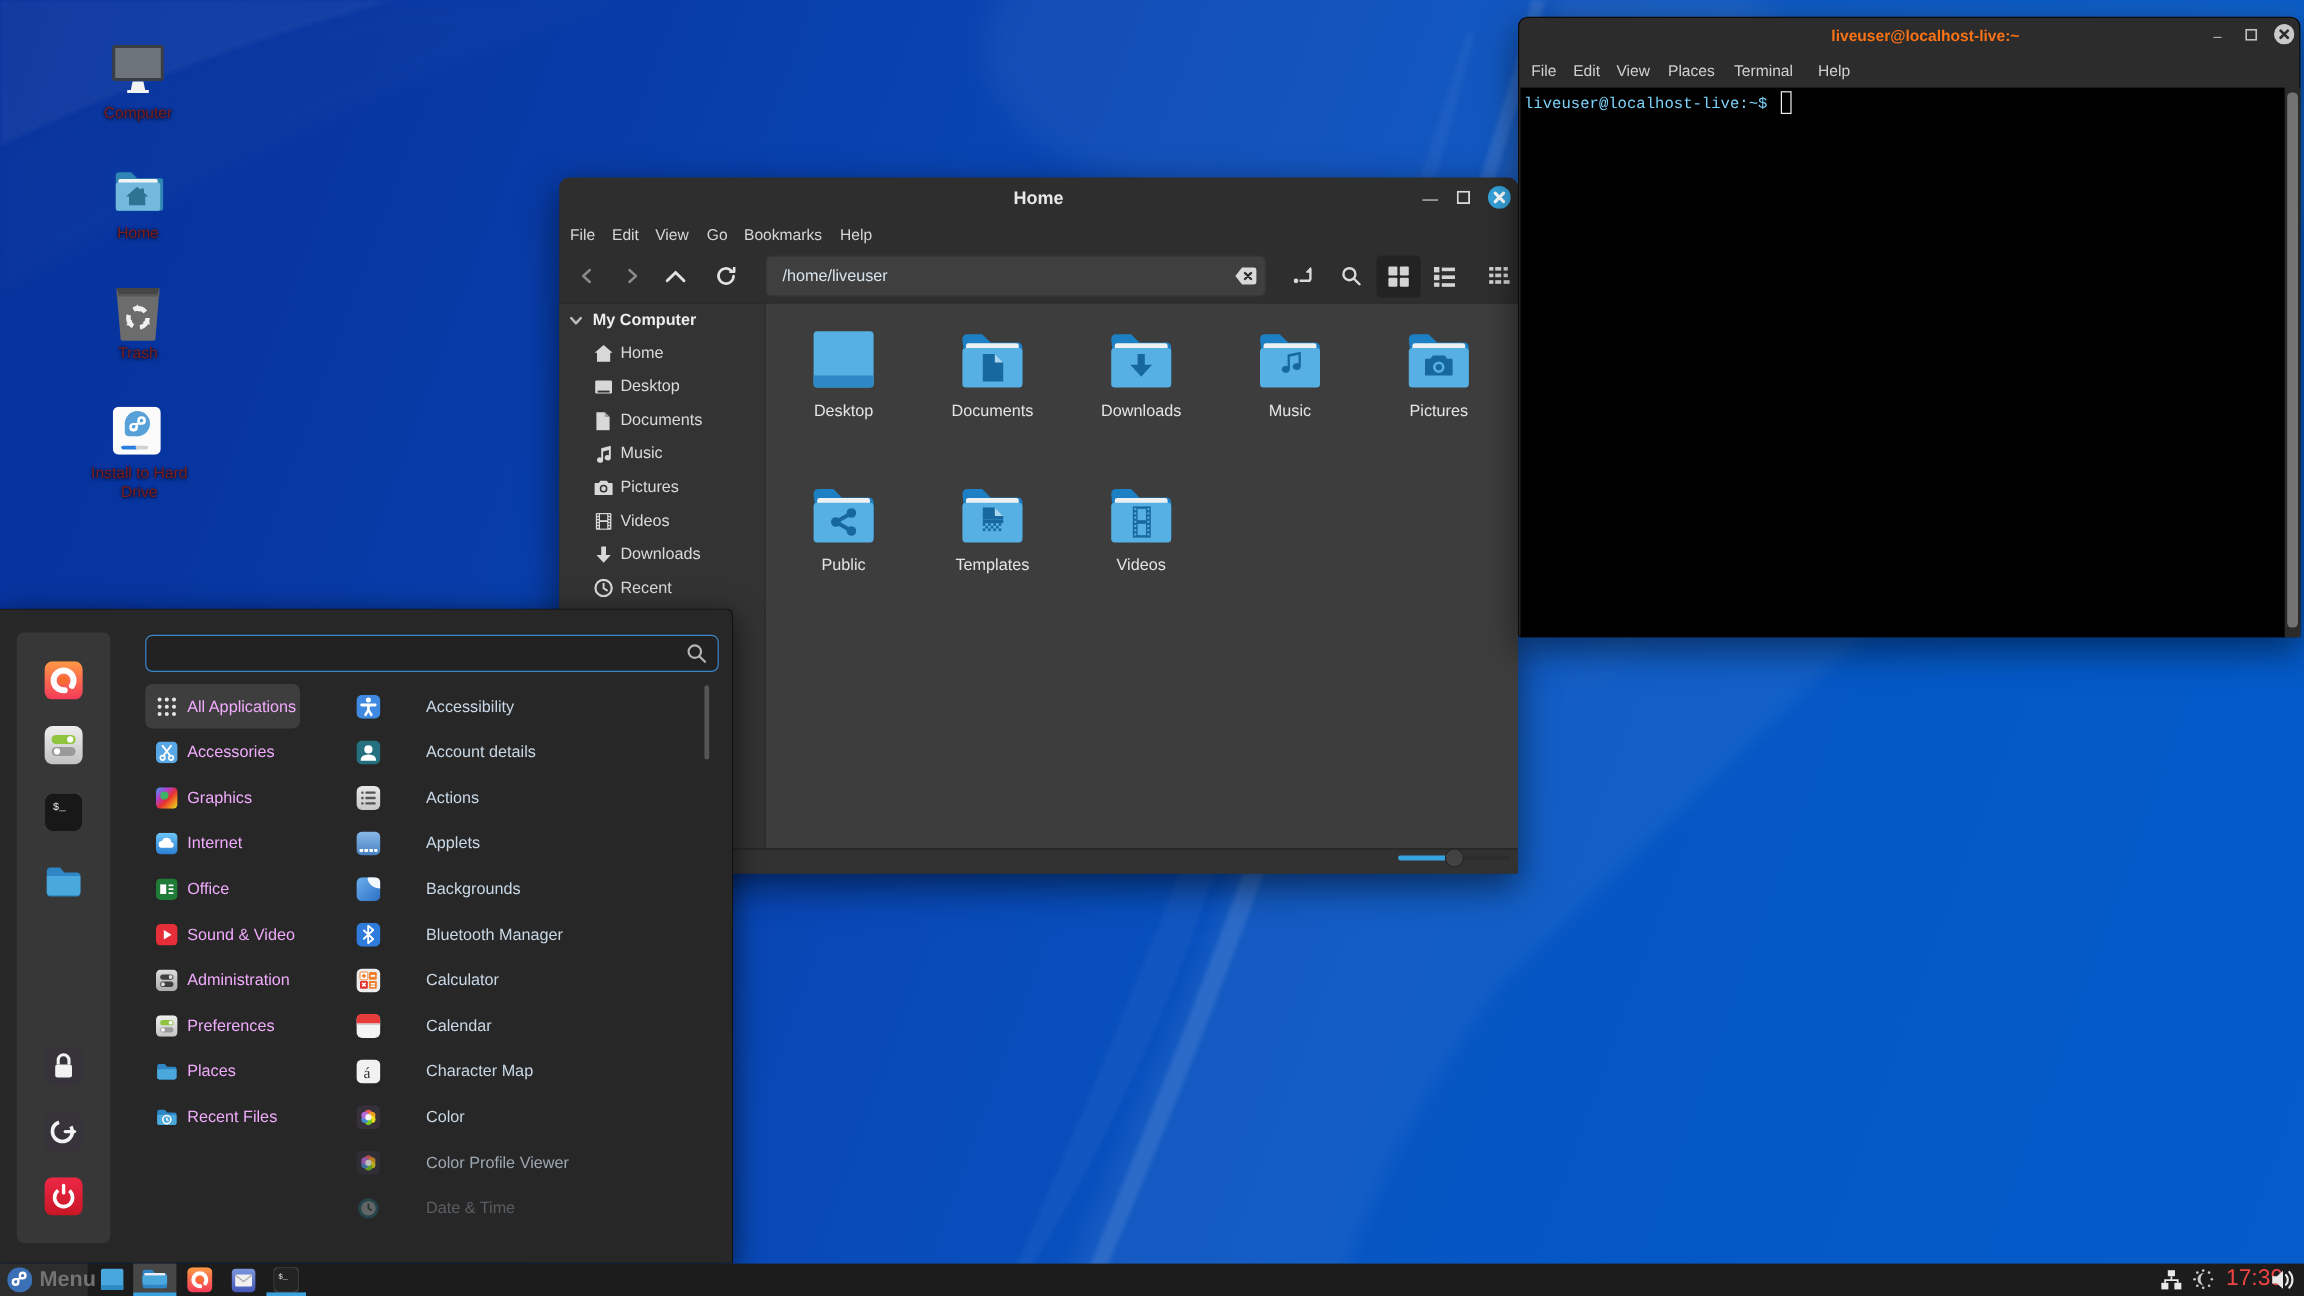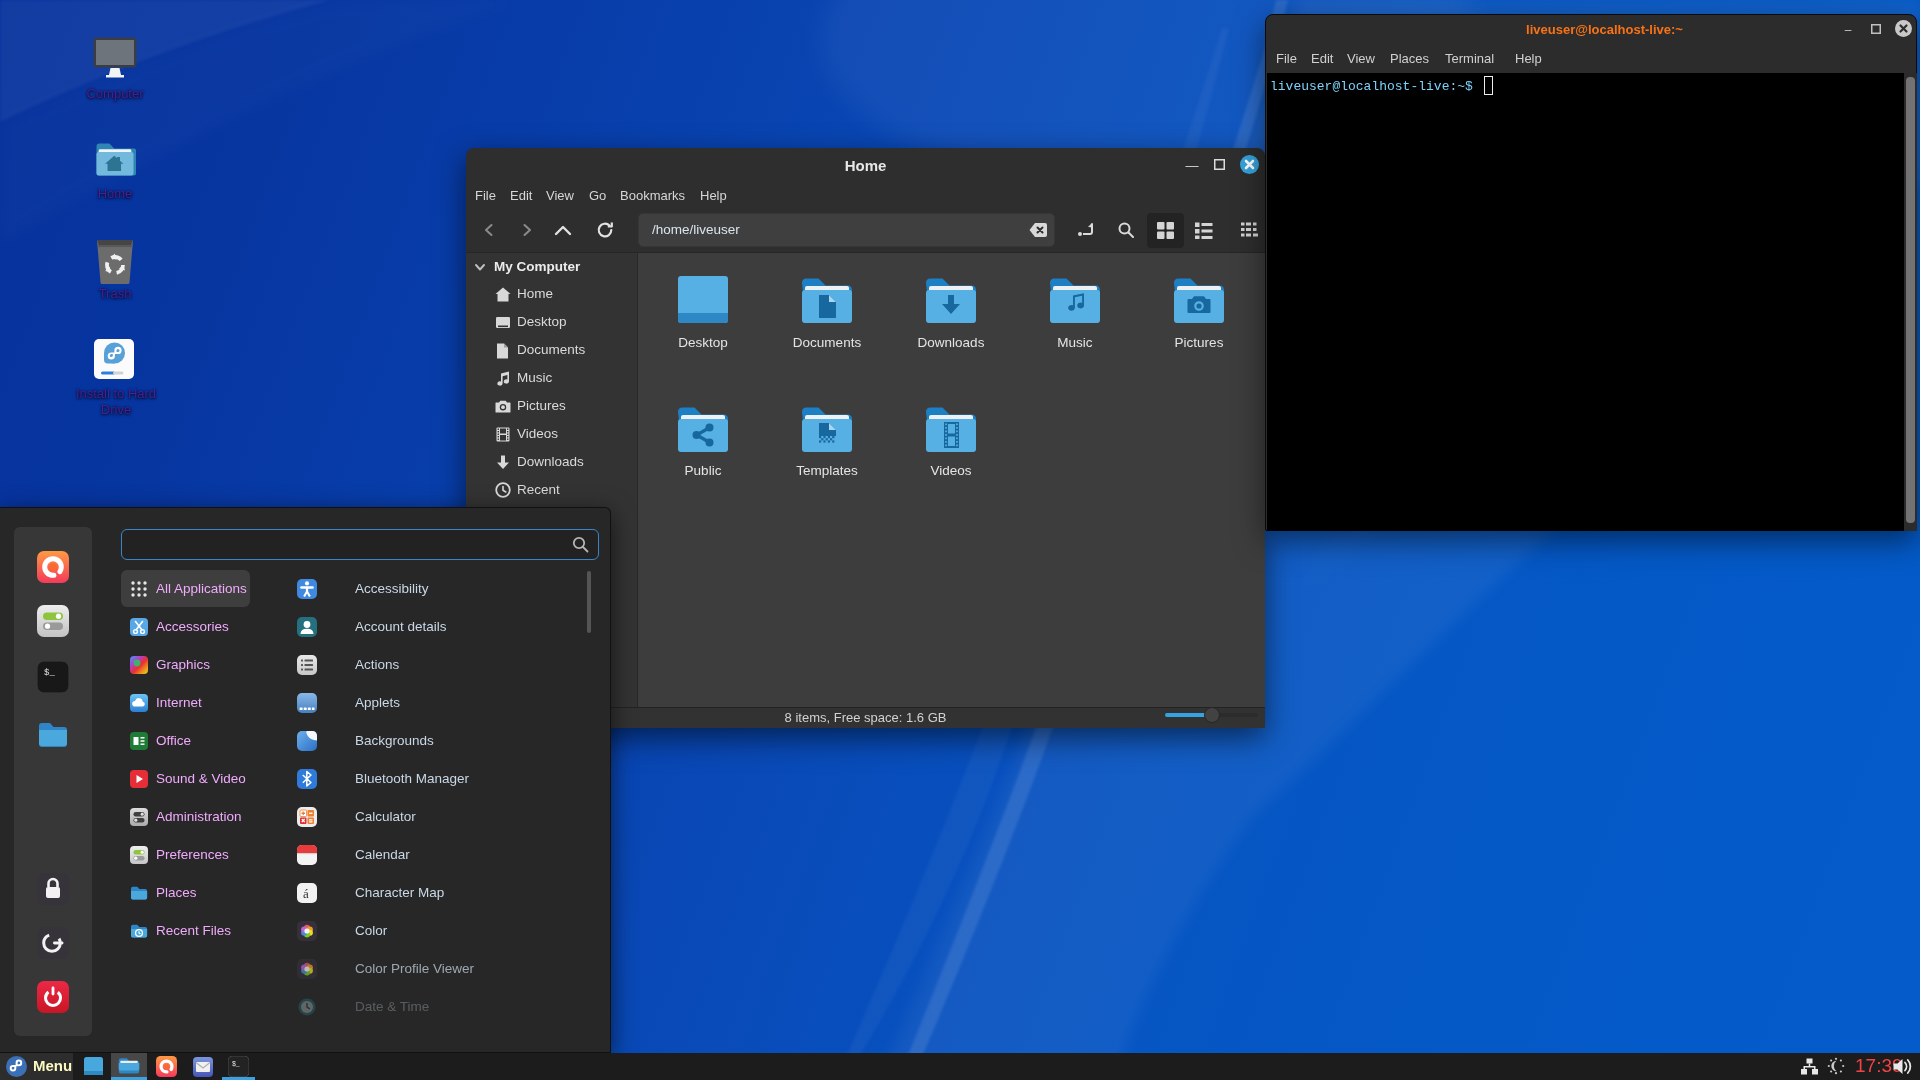--- a/index.html
+++ b/index.html
@@ -4,21 +4,21 @@
 <style>
 * { margin:0; padding:0; box-sizing:border-box; }
 html,body { width:1920px; height:1080px; overflow:hidden; font-family:"Liberation Sans", sans-serif; }
 #desk { position:absolute; inset:0;
  background: linear-gradient(110deg, #06319c 0%, #0736a1 14%, #0949b7 44%, #0654c2 62%, #0459c7 80%, #045bc9 100%);
 }
 .abs { position:absolute; }
 
 #beams { position:absolute; inset:0; overflow:hidden; }
 
-.dlabel { position:absolute; color:#4c1d95; font-size:13px; text-align:center; text-shadow:0 1px 3px rgba(0,0,0,.9), 0 0 2px rgba(0,0,0,.5); line-height:16px; }
+.dlabel { position:absolute; color:#7f1d1d; font-size:13px; text-align:center; text-shadow:0 1px 3px rgba(0,0,0,.9), 0 0 2px rgba(0,0,0,.5); line-height:16px; }
 
 #fm { position:absolute; left:466px; top:148px; width:799px; height:580px; background:#2e2e2e; border-radius:8px 8px 3px 3px; box-shadow:0 10px 30px rgba(0,0,0,.55); }
 #term { position:absolute; left:1265px; top:14px; width:652px; height:517px; background:#2c2c2c; border:1px solid #0a0a0a; border-radius:8px 8px 2px 2px; box-shadow:0 10px 30px rgba(0,0,0,.5); }
 #menu { position:absolute; left:0; top:507px; width:611px; height:546px; background:#272727; border:1px solid #111; border-left:none; border-radius:0 6px 0 0; box-shadow:0 6px 24px rgba(0,0,0,.6); }
 #bar { position:absolute; left:0; top:1053px; width:1920px; height:27px; background:#1c1c1c; }
 .t { position:absolute; white-space:nowrap; }
 .fmenu { font-size:13px; color:#d6d6d6; line-height:24px; }
 .srow { position:absolute; left:51px; font-size:13.5px; color:#dadada; line-height:18px; }
 .flabel { position:absolute; width:116px; text-align:center; font-size:13.5px; color:#e4e4e4; }
 .mcat { position:absolute; left:156px; font-size:13.5px; color:#f0abfc; line-height:20px; }
@@ -332,21 +332,20 @@
           <rect x="34.1" y="32" width="1.7" height="1.7"></rect>
           <rect x="34.1" y="35.5" width="1.7" height="1.7"></rect>
           <rect x="34.1" y="39" width="1.7" height="1.7"></rect>
           <rect x="34.1" y="42.5" width="1.7" height="1.7"></rect>
         </g>
       </svg>
   <div class="flabel" style="left:427px;top:315px">Videos</div>
  </div>
  
  <div class="t" style="left:0;top:559px;width:799px;height:21px;background:#323232;border-top:1px solid #232323"></div>
- <div class="t" style="left:0;top:559px;width:799px;text-align:center;font-size:13px;color:#d2d2d2;line-height:21px">8 items, Free space: 1.6 GB</div>
  <div class="t" style="left:699px;top:565px;width:47px;height:4px;background:#35a3e0;border-radius:2px"></div>
  <div class="t" style="left:746px;top:565px;width:46px;height:4px;background:#2c2c2c;border-radius:2px"></div>
  <div class="t" style="left:738px;top:559px;width:16px;height:16px;background:#424242;border:1px solid #262626;border-radius:50%"></div>
 </div>
 <div id="term">
  <div class="t" style="left:0;top:0;width:677px;height:30px;text-align:center;line-height:30px;font-size:13px;font-weight:bold;color:#f97316">liveuser@localhost-live:~</div>
  <div class="t" style="left:572px;top:5px;width:20px;text-align:center;color:#c8c8c8;font-size:12px;line-height:20px">–</div>
  <svg class="abs" style="left:605px;top:9px" width="10" height="10" viewBox="0 0 10 10">
       <rect x="0.75" y="0.75" width="8.5" height="8.5" fill="none" stroke="#c0c0c0" stroke-width="1.5"></rect>
     </svg>
@@ -663,21 +662,21 @@
   </div>
  </div>
  <div class="t" style="left:587px;top:63px;width:4px;height:62px;background:#555;border-radius:2px"></div>
 </div>
 <div id="bar">
  <div class="t" style="left:0;top:0;width:73px;height:27px;background:#2d2d2d"></div>
  <svg class="abs" style="left:6px;top:3px" width="21" height="21" viewBox="0 0 21 21">
       <circle cx="10.5" cy="10.5" r="10.5" fill="#3b6fb6"></circle>
       <path d="M12.9 3.6 q-3.3 0-3.3 3.3 v2.1 h-2.6 q-3.3 0-3.3 3.3 t3.3 3.3 q3.3 0 3.3-3.3 v-2.1 h2.6 q3.3 0 3.3-3.3 t-3.3-3.3 z M12.9 5.6 q1.3 0 1.3 1.3 t-1.3 1.3 h-1.3 v-1.3 q0-1.3 1.3-1.3 z M7 10.9 h1.3 v1.3 q0 1.3-1.3 1.3 t-1.3-1.3 1.3-1.3 z" fill="#fff"></path>
     </svg>
- <div class="t" style="left:33px;top:0;font-size:15px;font-weight:bold;color:#fef9c3;line-height:26px">Menu</div>
+ <div class="t" style="left:33px;top:0;font-size:18px;font-weight:bold;color:#737373;line-height:26px">Menu</div>
  <svg class="abs" style="left:84px;top:4px" width="19" height="18" viewBox="0 0 19 18">
       <rect width="19" height="18" rx="2.5" fill="#48a8de"></rect>
       <rect x="0" y="14" width="19" height="4" fill="#2d8ac2"></rect>
     </svg>
  <div class="t" style="left:111px;top:0;width:36px;height:24px;background:#474747"></div>
  <svg class="abs" style="left:117px;top:3px" width="24" height="19" viewBox="0 0 32 26">
       <path d="M2 6 q0-3 3-3 h8 l3.5 4 H27 q3 0 3 3 v11 q0 3-3 3 H5 q-3 0-3-3 z" fill="#2e86c6"></path>
       <path d="M2 9.5 h28 v7.5 q0 3-3 3 H5 q-3 0-3-3 z" fill="#4aa8dc"></path>
       <rect x="4" y="6.5" width="24" height="3" rx="1" fill="#e8eef2"></rect>
     </svg>

